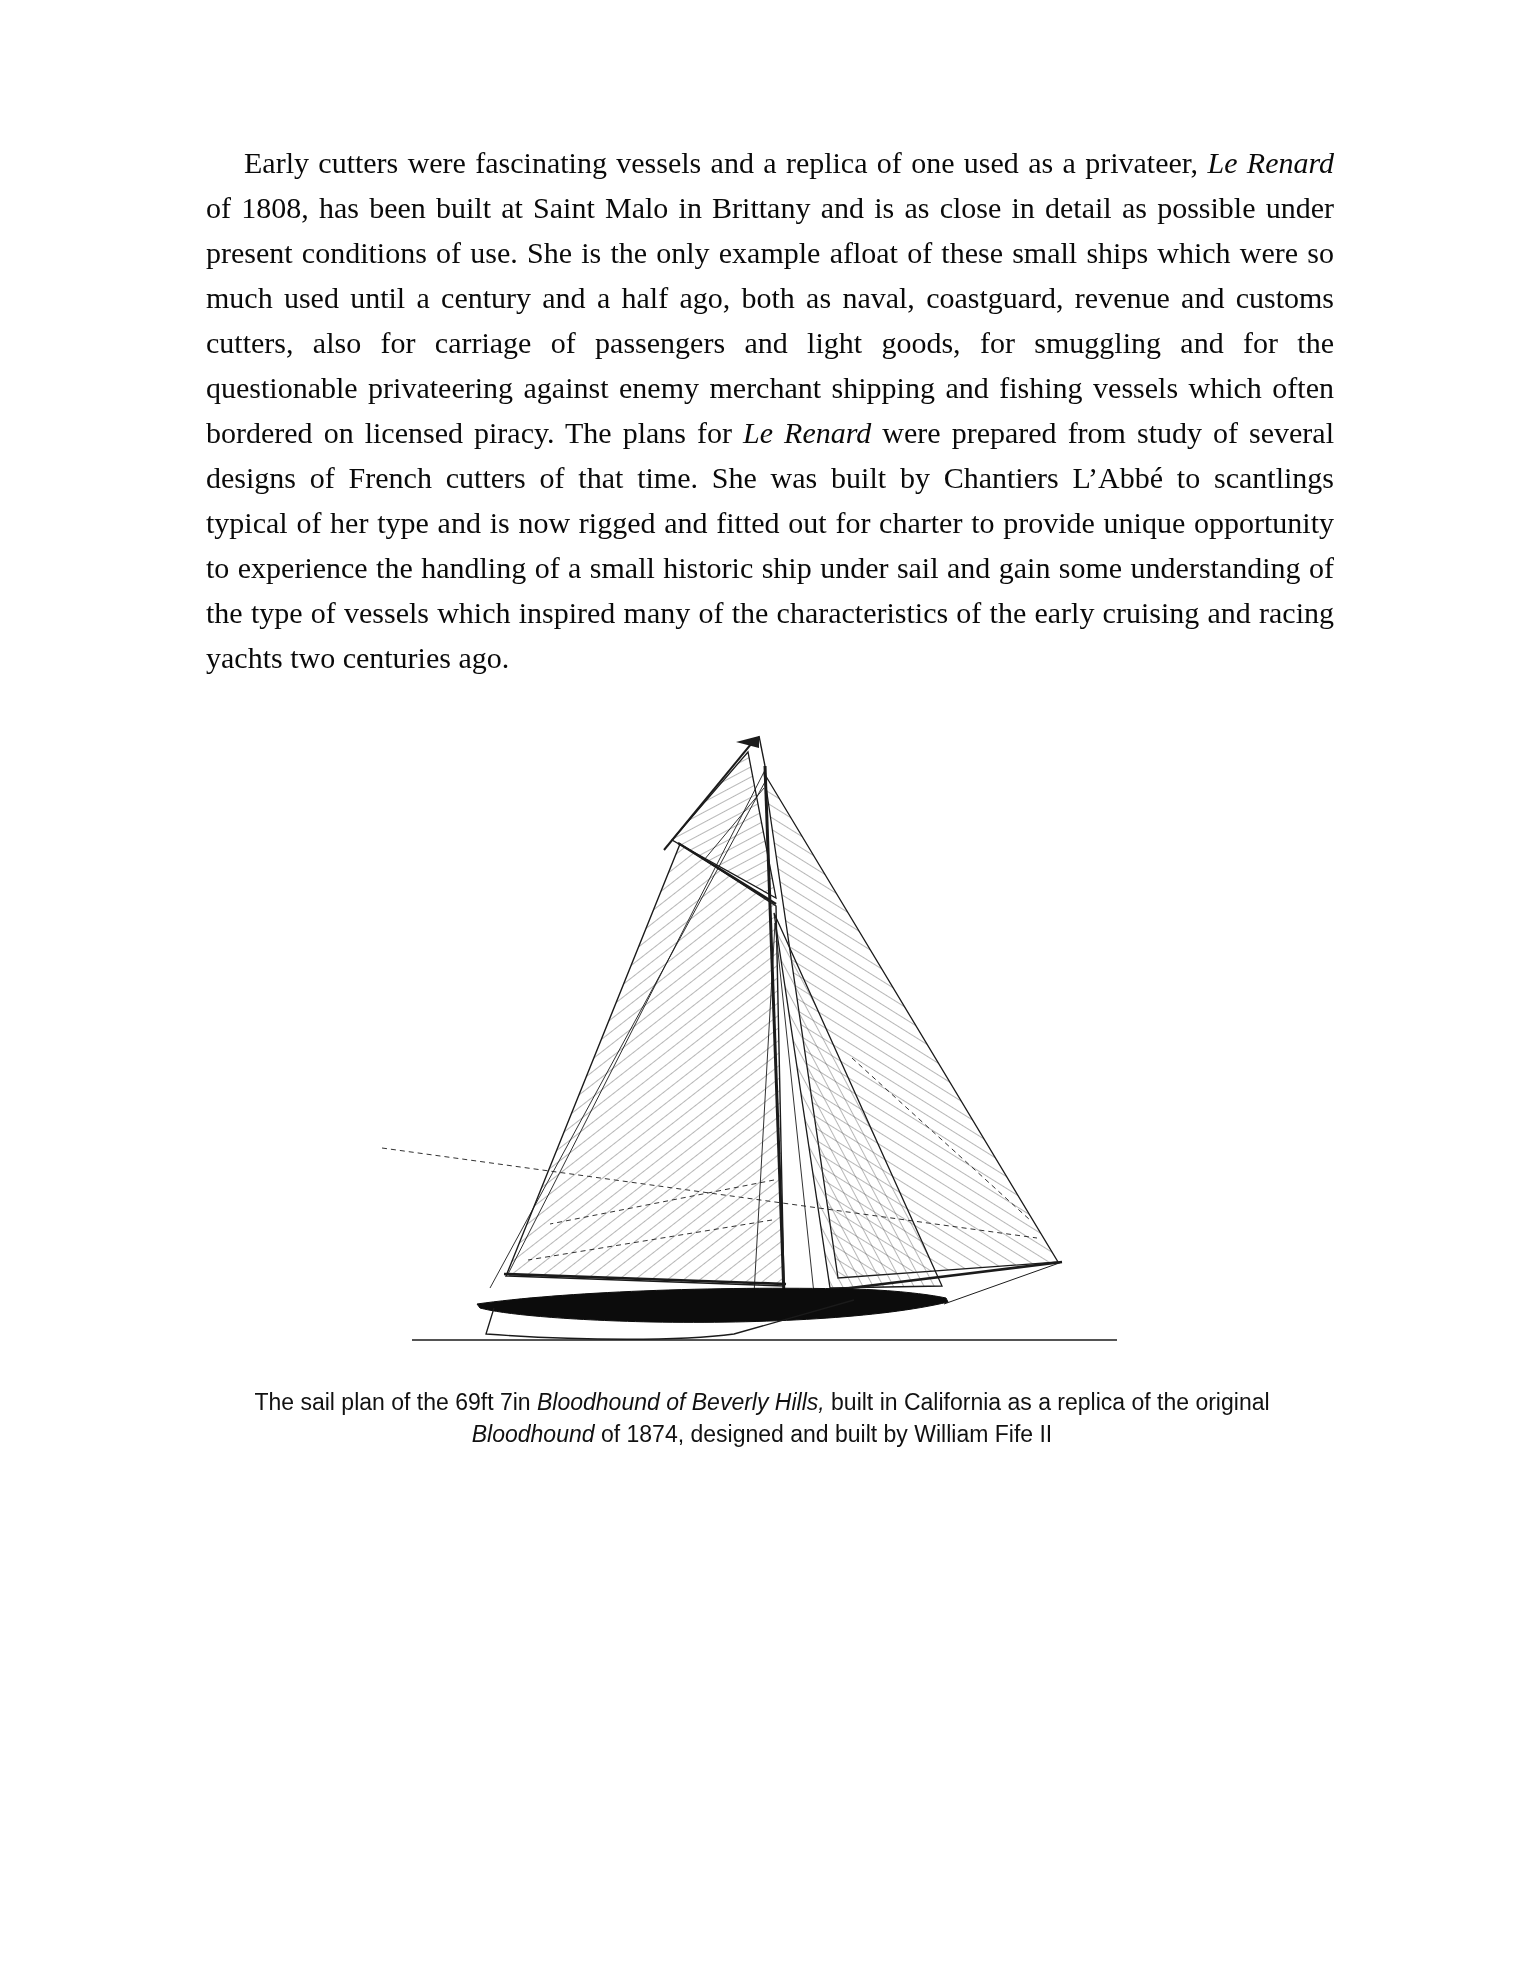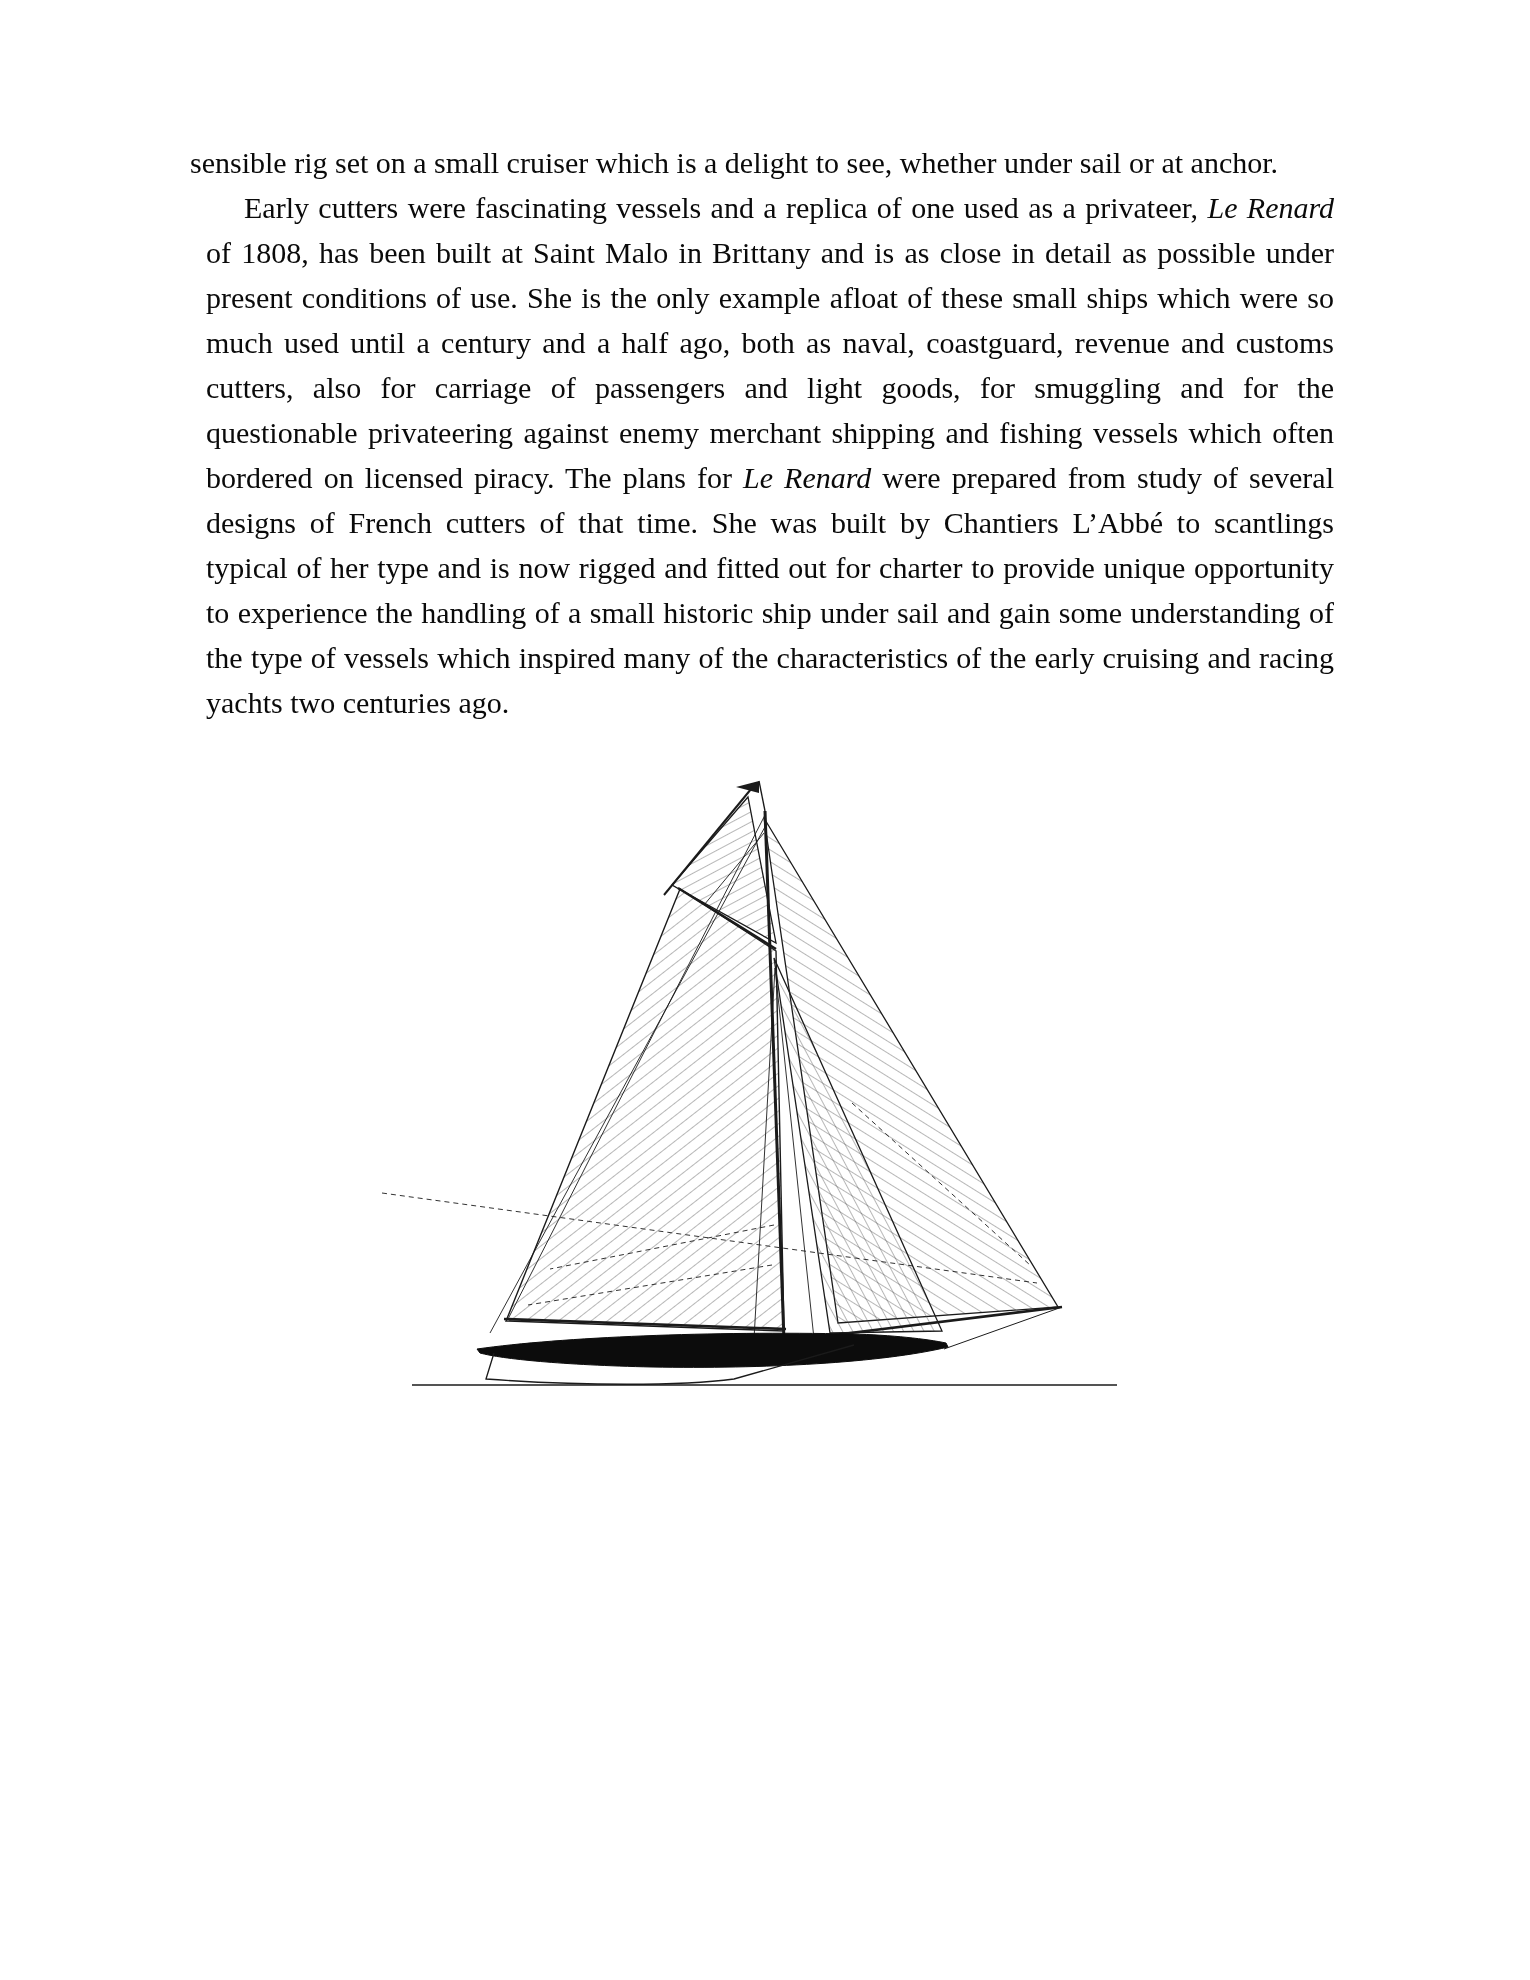--- a/index.html
+++ b/index.html
@@ -48,21 +48,20 @@
     color: #111111;
   }
   .caption em { font-style: italic; }
 </style>
 </head>
 <body>
 
 <div class="page">
 
   <div class="body-text">
-    <p><span>sensible rig set on a small cruiser which is a delight to see, whether under sail or at anchor.</span></p>
     <p class="indented"><span>Early cutters were fascinating vessels and a replica of one used as a privateer, </span><em>Le Renard</em><span> of 1808, has been built at Saint Malo in Brittany and is as close in detail as possible under present conditions of use. She is the only example afloat of these small ships which were so much used until a century and a half ago, both as naval, coastguard, revenue and customs cutters, also for carriage of passengers and light goods, for smuggling and for the questionable privateering against enemy merchant shipping and fishing vessels which often bordered on licensed piracy. The plans for </span><em>Le Renard</em><span> were prepared from study of several designs of French cutters of that time. She was built by Chantiers L’Abbé to scantlings typical of her type and is now rigged and fitted out for charter to provide unique opportunity to experience the handling of a small historic ship under sail and gain some understanding of the type of vessels which inspired many of the characteristics of the early cruising and racing yachts two centuries ago.</span></p>
   </div>
 
   <figure class="sail-plan">
     
     <svg width="760" height="650" viewBox="0 0 760 650" fill="none" stroke="#1b1b1b" stroke-width="1.2">
       <defs>
         <pattern id="hA" width="10" height="10" patternUnits="userSpaceOnUse" patternTransform="rotate(52)">
           <line x1="0" y1="0" x2="0" y2="10" stroke="#4a4a4a" stroke-width="0.8"></line>
         </pattern>
@@ -106,15 +105,16 @@
 
       <path fill="#0c0c0c" stroke="#0c0c0c" stroke-width="1" d="M 95 576
                C 180 564, 330 558, 470 561
                C 510 562, 545 566, 564 570
                L 566 574
                C 500 590, 380 596, 270 594
                C 180 592, 120 586, 98 580 Z"></path>
       <path fill="none" stroke-width="1.3" d="M 112 580 L 104 606 C 200 613, 300 613, 352 606 L 472 572"></path>
     </svg>
 
+    <figcaption class="caption"><span>The sail plan of the 69ft 7in </span><em>Bloodhound of Beverly Hills,</em><span> built in California as a replica of the original </span><em>Bloodhound</em><span> of 1874, designed and built by William Fife II</span></figcaption>
   </figure>
 
 </div>
 
 </body></html>

